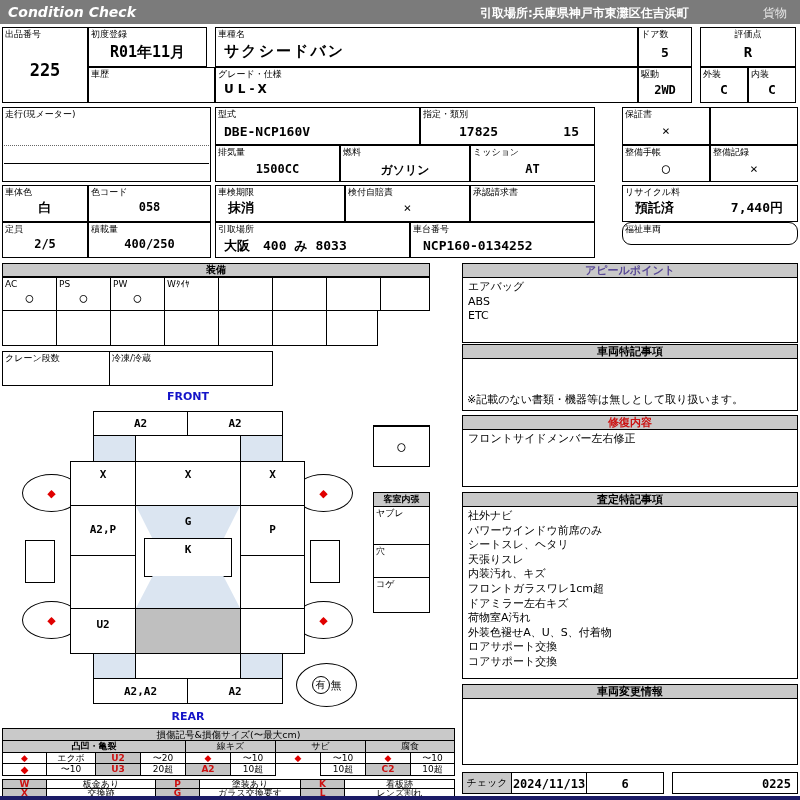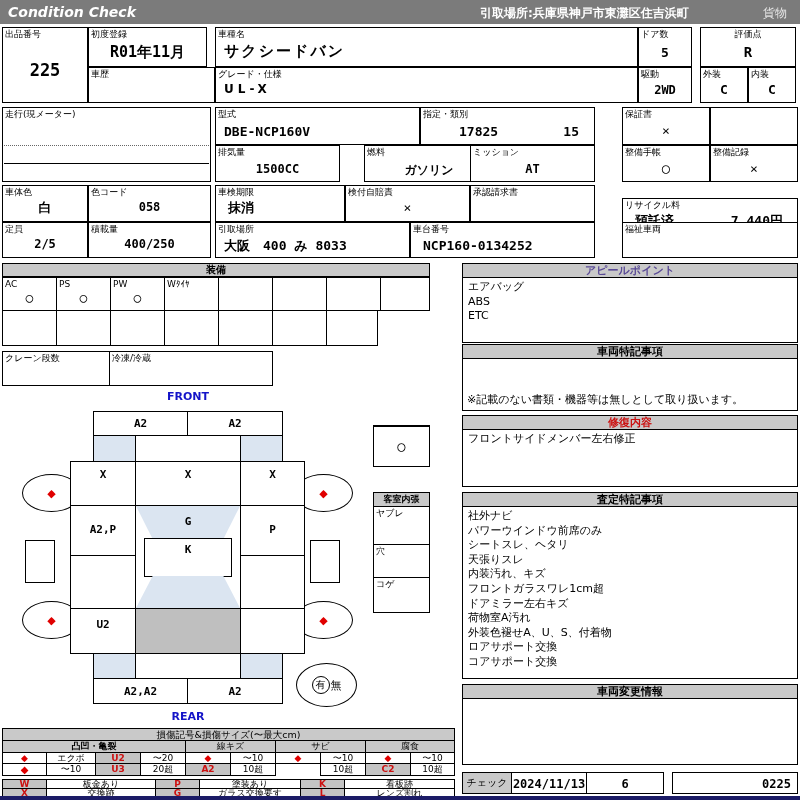--- a/index.html
+++ b/index.html
@@ -90,21 +90,21 @@
   </div>
   <div class="b" style="left:420px;top:107px;width:175px;height:38px;">
     <span class="cap">指定・類別</span>
     <span class="nb" style="left:38px;top:16px;font-size:13px;font-weight:bold;font-family:'DejaVu Sans Mono',monospace;">17825</span>
     <span class="nb" style="right:15px;top:16px;font-size:13px;font-weight:bold;font-family:'DejaVu Sans Mono',monospace;">15</span>
   </div>
   <div class="b" style="left:215px;top:145px;width:125px;height:37px;">
     <span class="cap">排気量</span>
     <span class="val" style="top:16px;font-size:12px;">1500CC</span>
   </div>
-  <div class="b" style="left:340px;top:145px;width:130px;height:37px;margin-left:24px;">
+  <div class="b" style="left:340px;top:145px;width:130px;height:37px;">
     <span class="cap">燃料</span>
     <span class="val" style="top:16px;font-size:12px;">ガソリン</span>
   </div>
   <div class="b" style="left:470px;top:145px;width:125px;height:37px;">
     <span class="cap">ミッション</span>
     <span class="val" style="top:16px;font-size:12px;">AT</span>
   </div>
   <div class="b" style="left:622px;top:107px;width:88px;height:38px;">
     <span class="cap">保証書</span>
     <span class="val" style="top:15px;font-size:13px;font-weight:normal;">×</span>
@@ -147,26 +147,26 @@
     <span class="cap">承認請求書</span>
   </div>
   <div class="b" style="left:215px;top:222px;width:195px;height:36px;">
     <span class="cap">引取場所</span>
     <span class="nb" style="left:8px;top:14px;font-size:13px;font-weight:bold;font-family:'DejaVu Sans Mono',monospace;white-space:nowrap;">大阪　400 み 8033</span>
   </div>
   <div class="b" style="left:410px;top:222px;width:185px;height:36px;">
     <span class="cap">車台番号</span>
     <span class="nb" style="left:12px;top:15px;font-size:13px;font-weight:bold;font-family:'DejaVu Sans Mono',monospace;">NCP160-0134252</span>
   </div>
-  <div class="b" style="left:622px;top:198px;width:176px;height:37px;">
+  <div class="b" style="left:622px;top:185px;width:176px;height:37px;">
     <span class="cap">リサイクル料</span>
     <span class="nb" style="left:12px;top:13px;font-size:13px;font-weight:bold;">預託済</span>
     <span class="nb" style="right:14px;top:13px;font-size:13px;font-weight:bold;font-family:'DejaVu Sans Mono',monospace;">7,440円</span>
   </div>
-  <div class="b" style="left:622px;top:222px;width:176px;height:36px;">
+  <div class="b" style="left:622px;top:222px;width:176px;height:23px;border-radius:9px;">
     <span class="cap">福祉車両</span>
   </div>
 
   <div class="gh" style="left:2px;top:263px;width:428px;height:14px;font-size:10px;line-height:12px;">装備</div>
 
   <div class="b" style="left:2px;top:277px;width:55px;height:34px;">
     <span class="cap">AC</span>
     <span class="val" style="top:12px;font-size:13px;font-weight:normal;">○</span>
   </div>
   <div class="b" style="left:56px;top:277px;width:55px;height:34px;">

